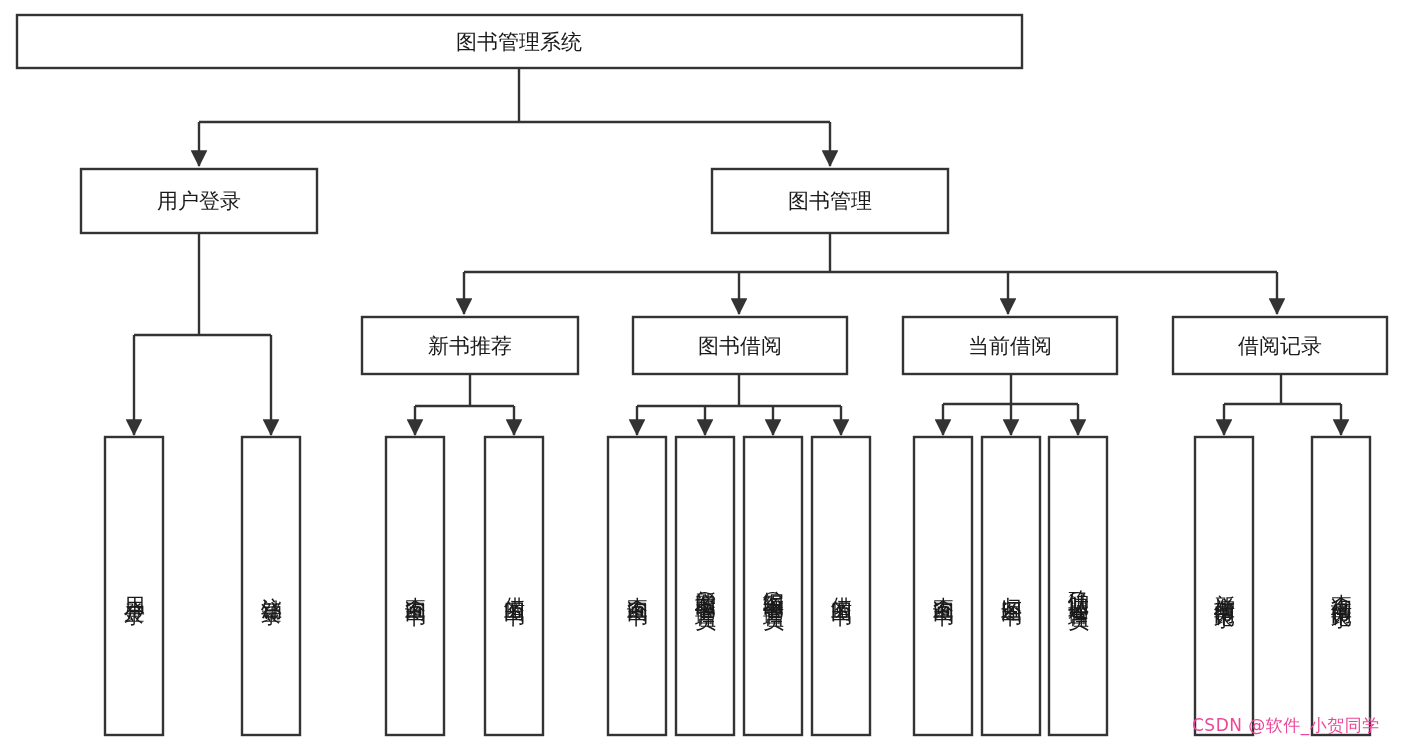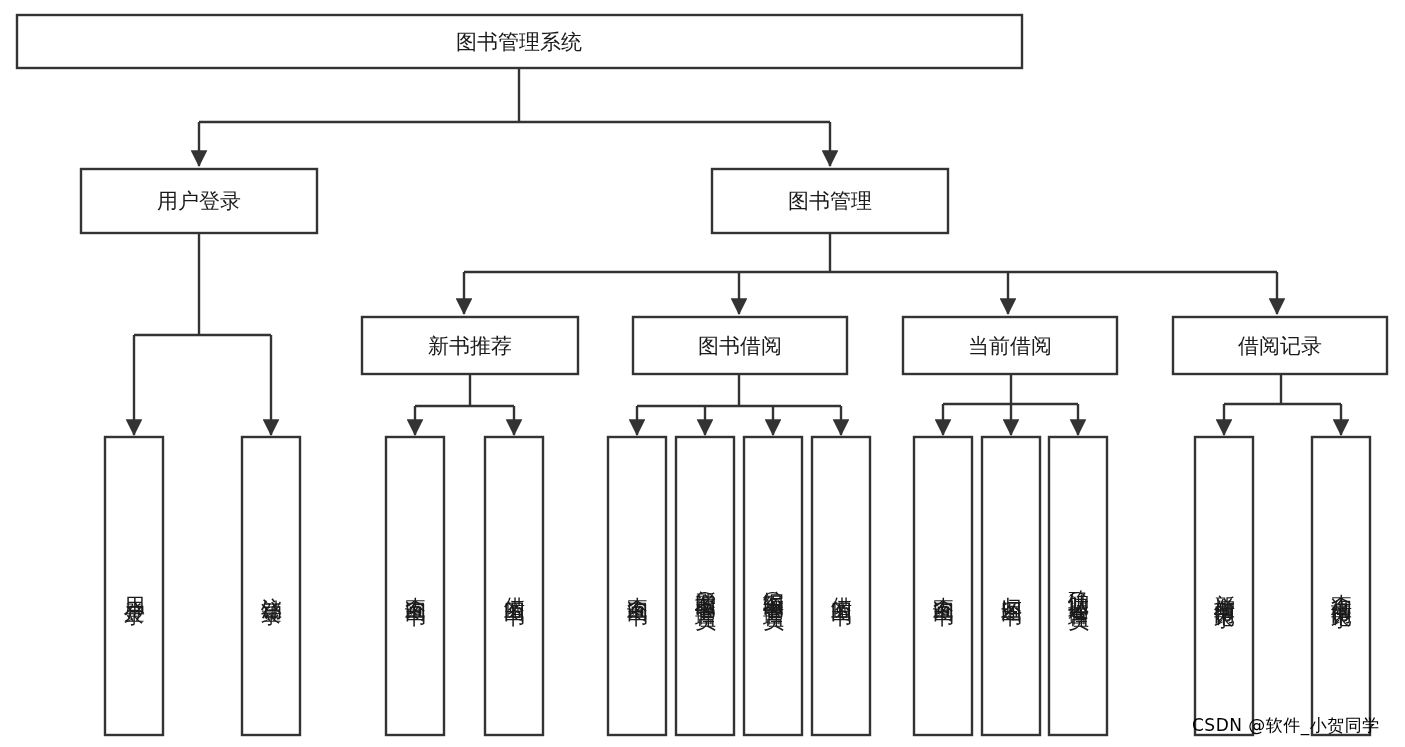--- a/index.html
+++ b/index.html
@@ -64,21 +64,21 @@
     justify-content: center;
     white-space: nowrap;
     pointer-events: none;
   }
   .watermark {
     position: absolute;
     left: 1192px;
     top: 714px;
     font-family: "DejaVu Sans", "Liberation Sans", sans-serif;
     font-size: 17px;
-    color: #000000;
+    color: #ec4899;
     white-space: nowrap;
     letter-spacing: 0.5px;
   }
 </style>
 </head>
 <body>
 
 <div id="diagram-root">
 
   <svg id="diagram-svg" viewBox="0 0 1405 747">

